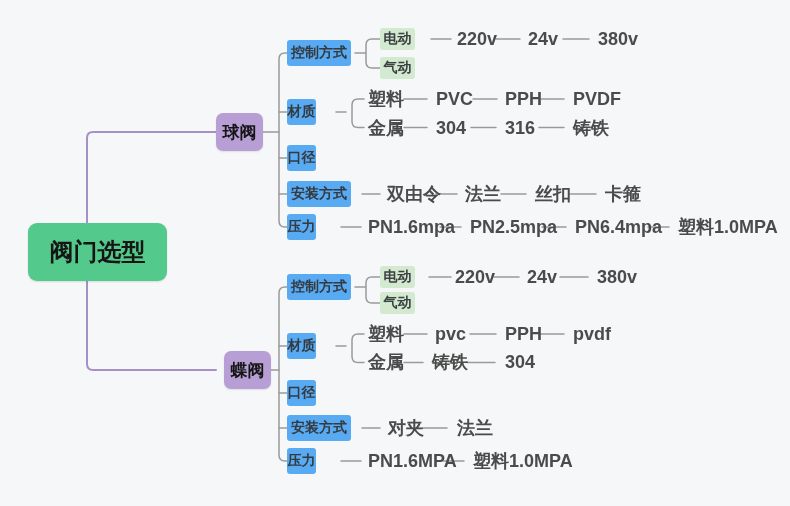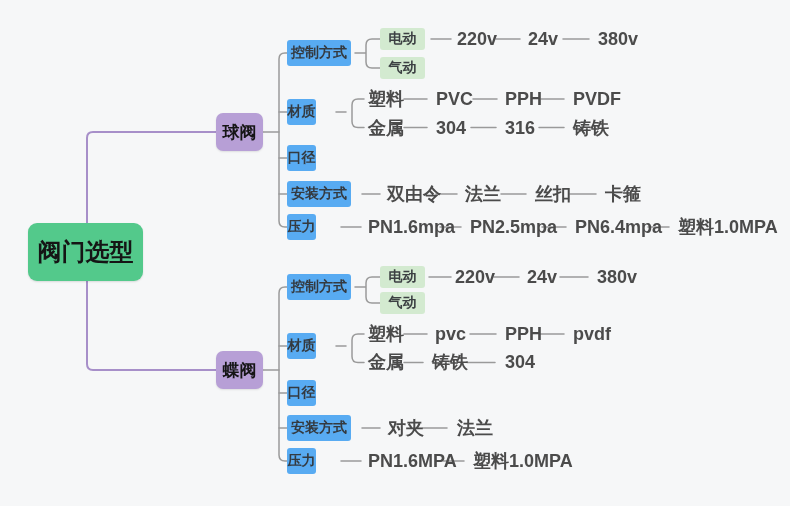--- a/index.html
+++ b/index.html
@@ -16,36 +16,36 @@
   .connector-layer{position:absolute;left:0;top:0;width:790px;height:506px;}
   .pline{stroke:var(--line-purple,#a78fc9);stroke-width:2;fill:none;stroke-linecap:round;}
   .gline{stroke:var(--line-gray,#9a9a9a);stroke-width:1.5;fill:none;stroke-linecap:round;}
   .node{
     position:absolute;
     display:flex;align-items:center;justify-content:center;
     font-weight:bold;box-sizing:border-box;white-space:nowrap;
   }
   .root-node{
     background:var(--root-bg,#53c98b);color:#151515;
-    width:115px;height:58px;border-radius:9px;font-size:24px;
+    width:139px;height:58px;border-radius:9px;font-size:24px;
     box-shadow:0 1px 2px rgba(0,0,0,.12);
   }
   .branch-node{
     background:var(--branch-bg,#b79fd6);color:#151515;
     width:47px;height:38px;border-radius:7px;font-size:17px;
     box-shadow:0 1px 2px rgba(0,0,0,.10);
   }
   .topic-node{
     background:var(--topic-bg,#58abf2);color:#343a40;
     height:26px;border-radius:3px;font-size:14px;
   }
   .w68{width:64px;} .w49{width:29px;}
   .sub-box{
     background:var(--subtopic-bg,#d3ead0);color:#3c4043;
-    width:45px;height:22px;border-radius:3px;font-size:14px;
+    width:35px;height:22px;border-radius:3px;font-size:14px;
   }
   .txt{
     position:absolute;height:18px;line-height:18px;
     color:var(--item-text,#4b4b4b);font-size:18px;font-weight:bold;white-space:nowrap;
   }
 </style>
 </head>
 <body>
 
 <div class="canvas">
@@ -78,21 +78,21 @@
     <path class="gline" d="M429 277 H451 M494 277 H519 M560 277 H588"></path>
     <path class="gline" d="M404 334 H427 M470 334 H496 M540 334 H564"></path>
     <path class="gline" d="M404 362.5 H423 M467 362.5 H495"></path>
     <path class="gline" d="M362 428 H380 M423 428 H447"></path>
     <path class="gline" d="M341 461 H361 M443 461 H464"></path>
   </svg>
 
   <div class="node root-node" style="left:28px;top:223px;">阀门选型</div>
 
   <div class="node branch-node" style="left:216px;top:113px;">球阀</div>
-  <div class="node branch-node" style="left:216px;top:351px;">蝶阀</div>
+  <div class="node branch-node" style="left:224px;top:351px;">蝶阀</div>
 
   <div class="node topic-node w68" style="left:287px;top:40px;">控制方式</div>
   <div class="node topic-node w49" style="left:287px;top:99px;">材质</div>
   <div class="node topic-node w49" style="left:287px;top:145px;">口径</div>
   <div class="node topic-node w68" style="left:287px;top:181px;">安装方式</div>
   <div class="node topic-node w49" style="left:287px;top:214px;">压力</div>
 
   <div class="node sub-box" style="left:380px;top:28px;">电动</div>
   <div class="node sub-box" style="left:380px;top:57px;">气动</div>
 

